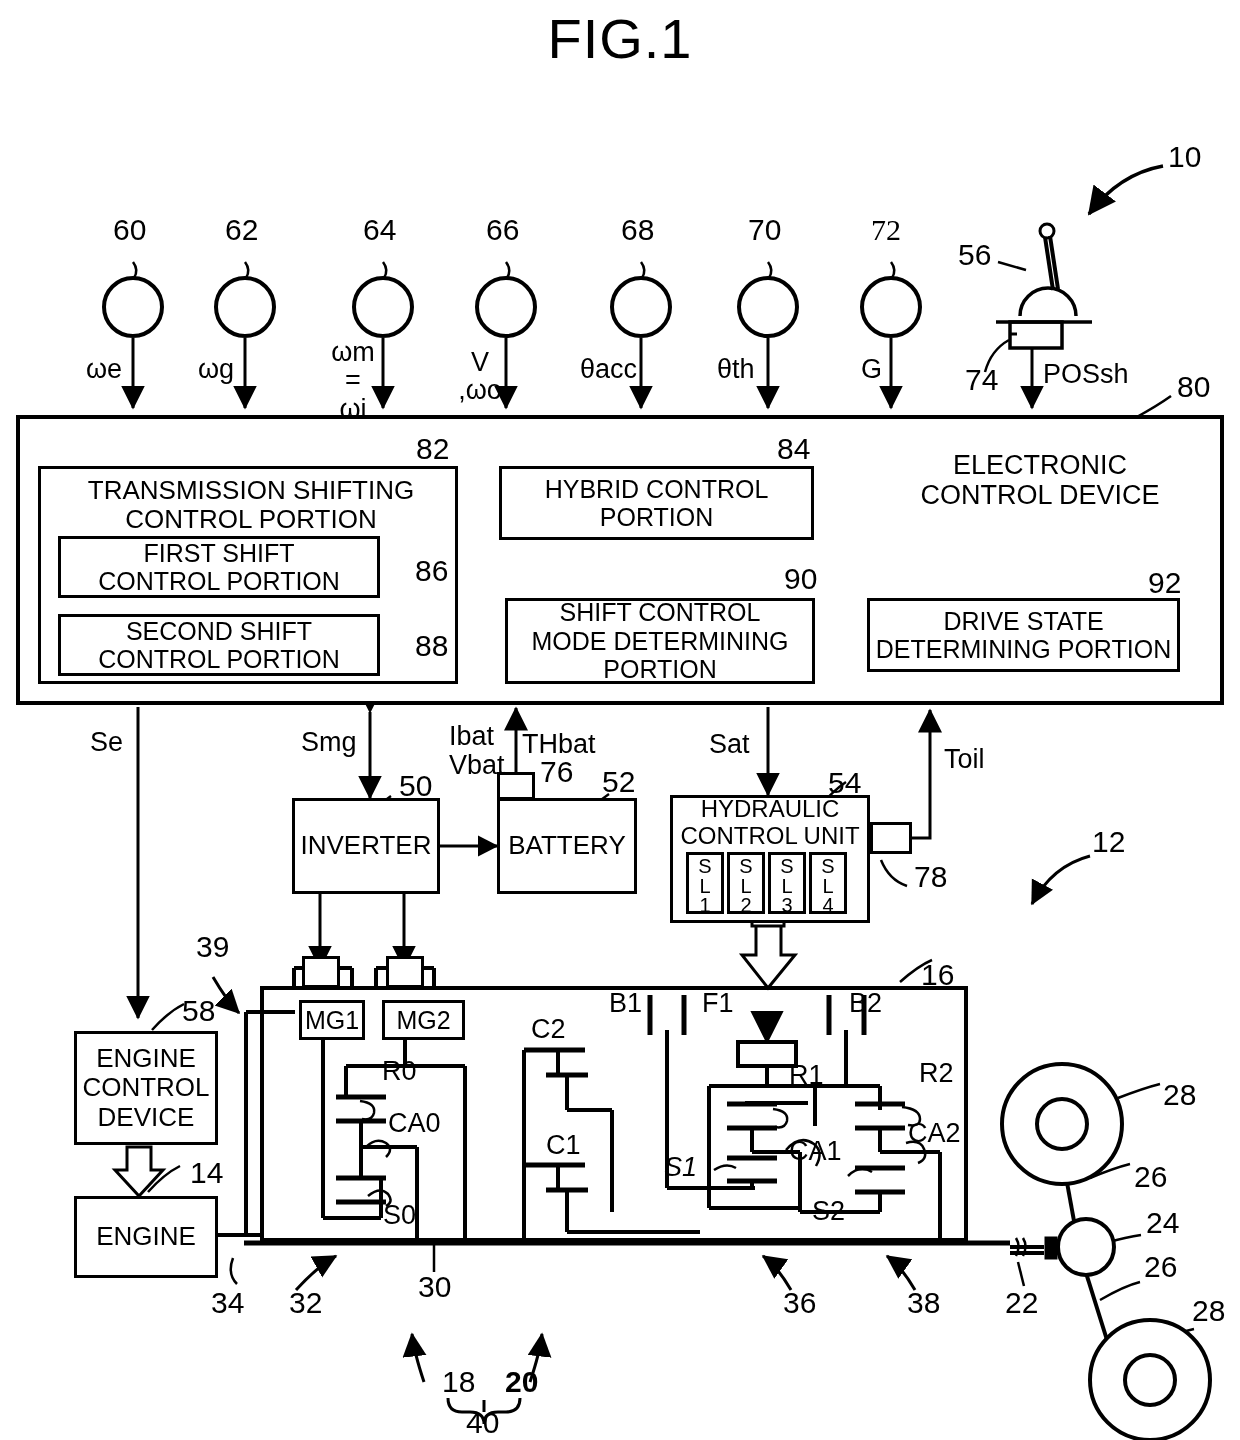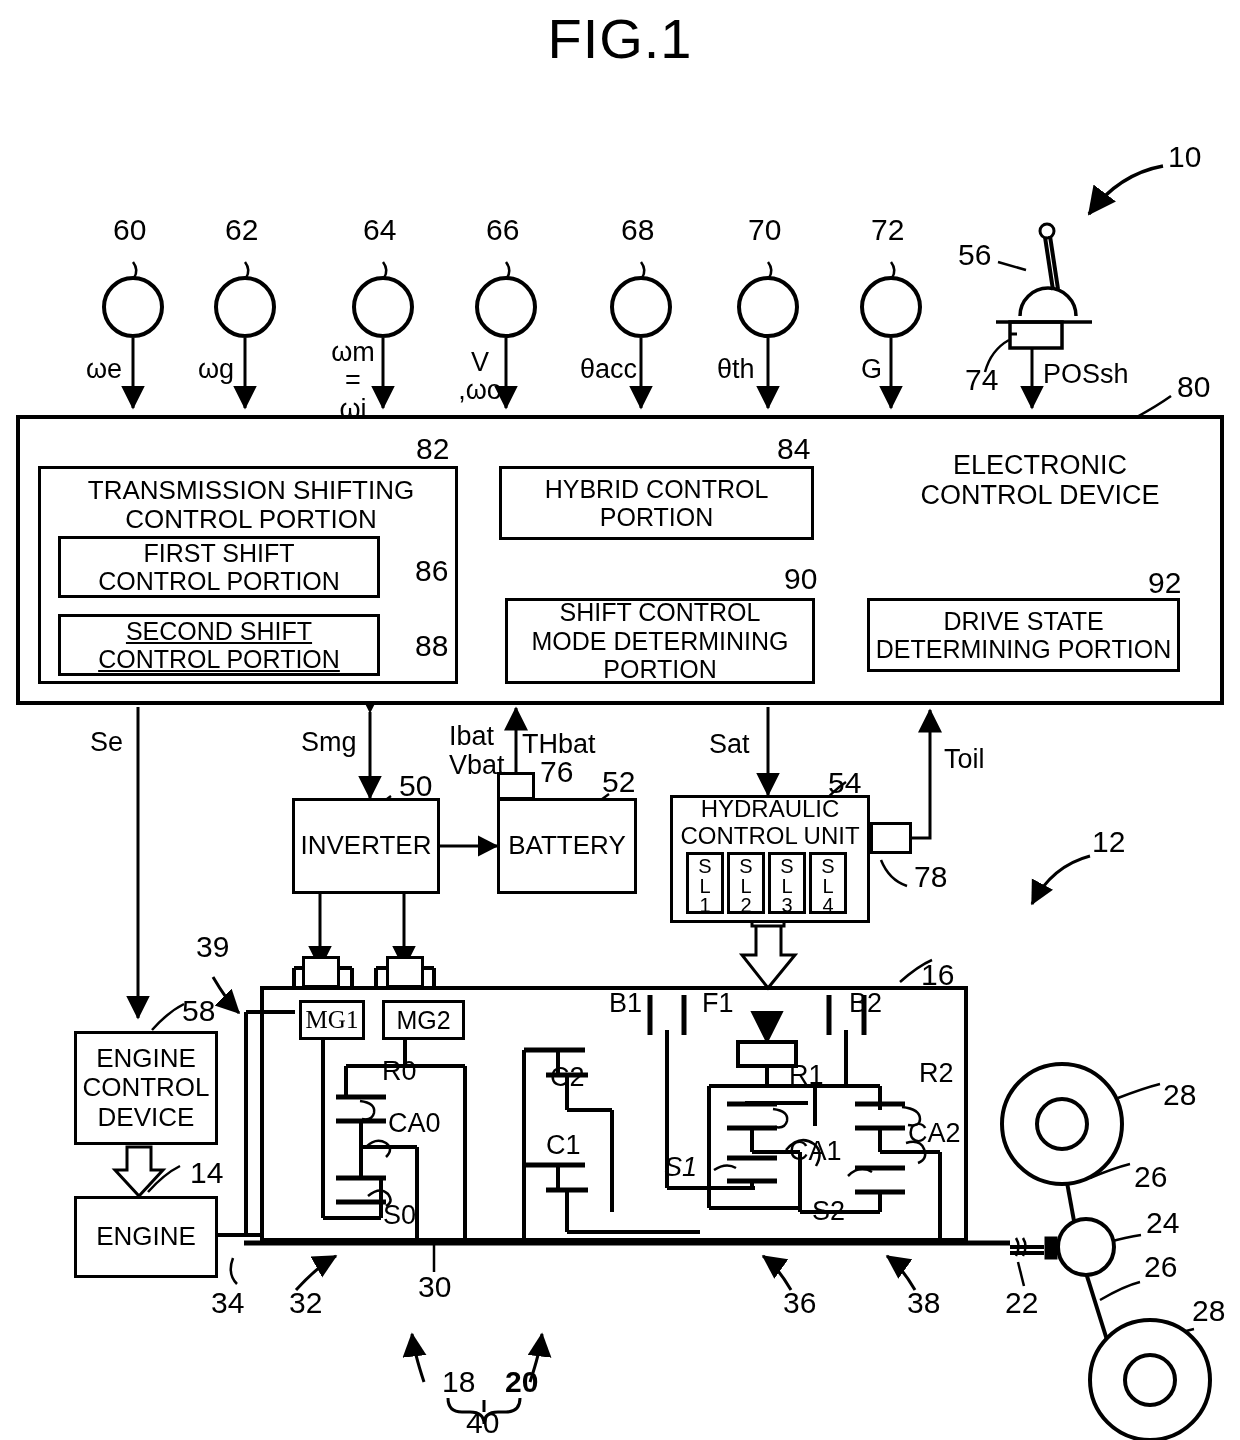--- a/index.html
+++ b/index.html
@@ -266,21 +266,21 @@
   <div class="sensor" style="left:737px;top:276px;"></div>
   <div class="sensor" style="left:860px;top:276px;"></div>
 </div>
 
 <div class="num" style="left:113px;top:215px;">60</div>
 <div class="num" style="left:225px;top:215px;">62</div>
 <div class="num" style="left:363px;top:215px;">64</div>
 <div class="num" style="left:486px;top:215px;">66</div>
 <div class="num" style="left:621px;top:215px;">68</div>
 <div class="num" style="left:748px;top:215px;">70</div>
-<div class="num" style="left:871px;top:215px;">72</div>
+<div class="num" style="left:871px;top:215px;font-family:Liberation Serif, serif;">72</div>
 <div class="num" style="left:958px;top:240px;">56</div>
 <div class="num" style="left:965px;top:365px;">74</div>
 <div class="num" style="left:1168px;top:142px;">10</div>
 <div class="num" style="left:1177px;top:372px;">80</div>
 <div class="num" style="left:1092px;top:827px;">12</div>
 
 <div class="lbl" style="left:86px;top:355px;">ωe</div>
 <div class="lbl" style="left:198px;top:355px;">ωg</div>
 <div class="lbl c" style="left:325px;top:338px;width:56px;">ωm
 =
@@ -295,21 +295,21 @@
 <div class="ecu-box"></div>
 <div class="boxtxt" style="left:890px;top:445px;width:300px;height:70px;white-space:pre-line;font-size:27px;">ELECTRONIC
 CONTROL DEVICE</div>
 
 <div class="sub" style="left:38px;top:466px;width:420px;height:218px;align-items:flex-start;">
   <div class="boxtxt" style="left:0;top:8px;width:420px;height:56px;white-space:pre-line;font-size:26px;">TRANSMISSION SHIFTING
 CONTROL PORTION</div>
 </div>
 <div class="sub" style="left:58px;top:536px;width:322px;height:62px;white-space:pre-line;">FIRST SHIFT
 CONTROL PORTION</div>
-<div class="sub" style="left:58px;top:614px;width:322px;height:62px;white-space:pre-line;text-decoration:underline;">SECOND SHIFT
+<div class="sub" style="left:58px;top:614px;width:322px;height:62px;white-space:pre-line;">SECOND SHIFT
 CONTROL PORTION</div>
 
 <div class="sub" style="left:499px;top:466px;width:315px;height:74px;white-space:pre-line;">HYBRID CONTROL
 PORTION</div>
 <div class="sub" style="left:505px;top:598px;width:310px;height:86px;white-space:pre-line;">SHIFT CONTROL
 MODE DETERMINING
 PORTION</div>
 <div class="sub" style="left:867px;top:598px;width:313px;height:74px;white-space:pre-line;">DRIVE STATE
 DETERMINING PORTION</div>
 
@@ -368,27 +368,27 @@
 <div class="box" style="left:74px;top:1196px;width:144px;height:82px;"></div>
 <div class="boxtxt" style="left:74px;top:1196px;width:144px;height:82px;">ENGINE</div>
 <div class="num" style="left:190px;top:1158px;">14</div>
 
 <div class="num" style="left:196px;top:932px;">39</div>
 <div class="num" style="left:921px;top:960px;">16</div>
 
 <div class="box" style="left:302px;top:956px;width:38px;height:32px;"></div>
 <div class="box" style="left:386px;top:956px;width:38px;height:32px;"></div>
 
-<div class="mgbox" style="left:299px;top:1000px;width:66px;height:40px;font-family:Liberation Serif, serif;">MG1</div>
+<div class="mgbox" style="left:299px;top:1000px;width:66px;height:40px;">MG1</div>
 <div class="mgbox" style="left:382px;top:1000px;width:83px;height:40px;">MG2</div>
 
 <div class="gearlbl" style="left:382px;top:1056px;">R0</div>
 <div class="gearlbl" style="left:388px;top:1108px;">CA0</div>
 <div class="gearlbl" style="left:383px;top:1200px;">S0</div>
-<div class="gearlbl" style="left:550px;top:1014px;margin-top:48px;">C2</div>
+<div class="gearlbl" style="left:531px;top:1014px;">C2</div>
 <div class="gearlbl" style="left:546px;top:1130px;">C1</div>
 <div class="gearlbl" style="left:609px;top:988px;">B1</div>
 <div class="gearlbl" style="left:702px;top:988px;">F1</div>
 <div class="gearlbl" style="left:849px;top:988px;">B2</div>
 <div class="gearlbl" style="left:789px;top:1060px;">R1</div>
 <div class="gearlbl" style="left:664px;top:1152px;font-style:italic;">S1</div>
 <div class="gearlbl" style="left:789px;top:1136px;">CA1</div>
 <div class="gearlbl" style="left:919px;top:1058px;">R2</div>
 <div class="gearlbl" style="left:908px;top:1118px;">CA2</div>
 <div class="gearlbl" style="left:812px;top:1196px;">S2</div>

